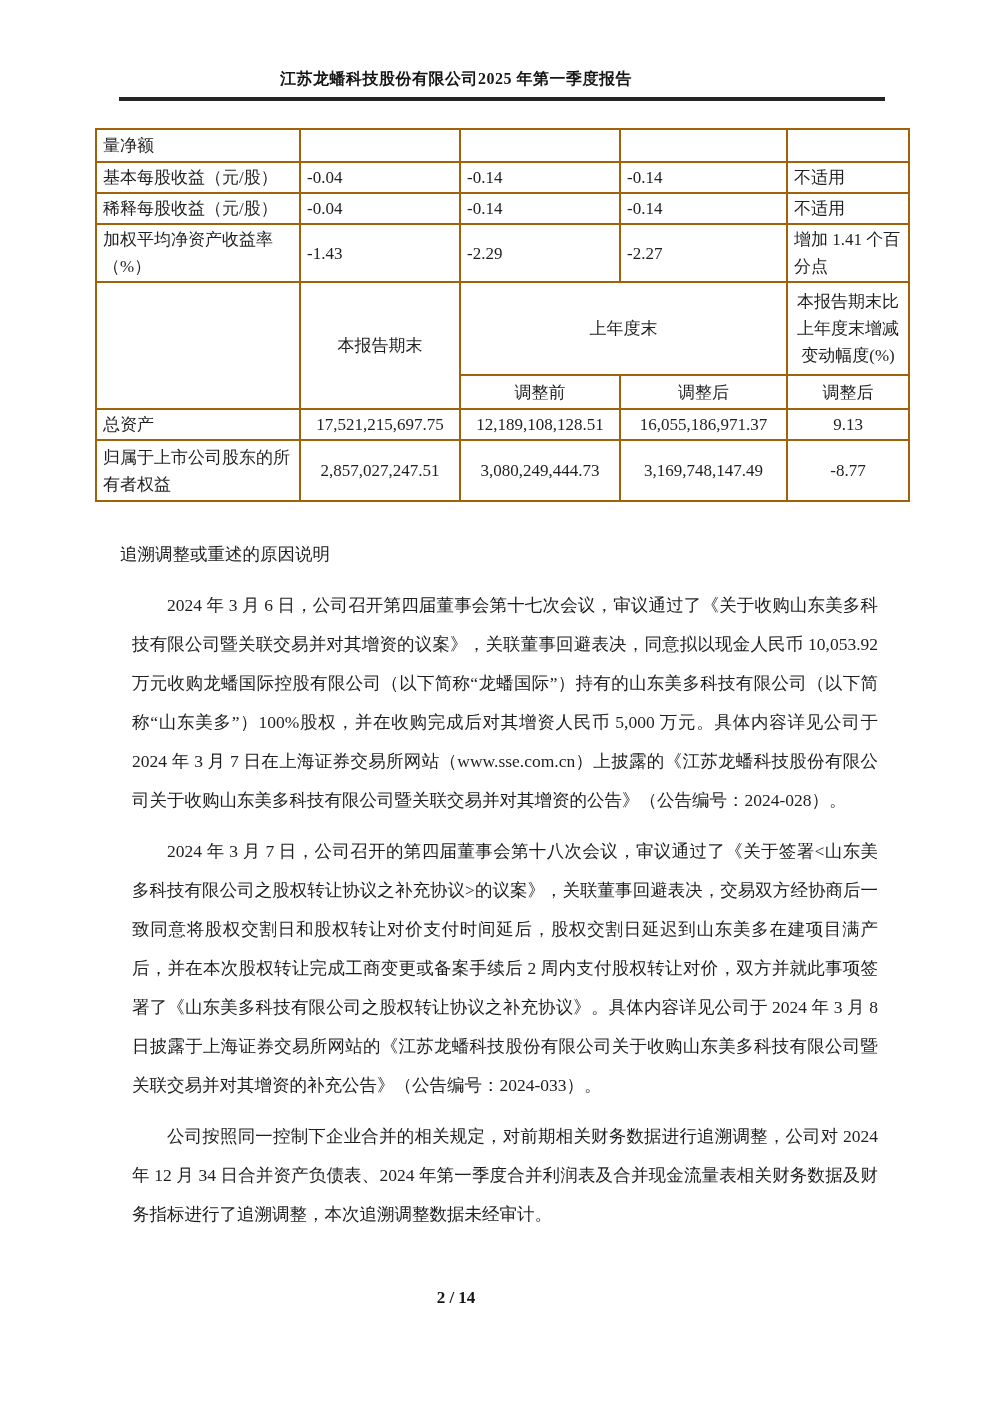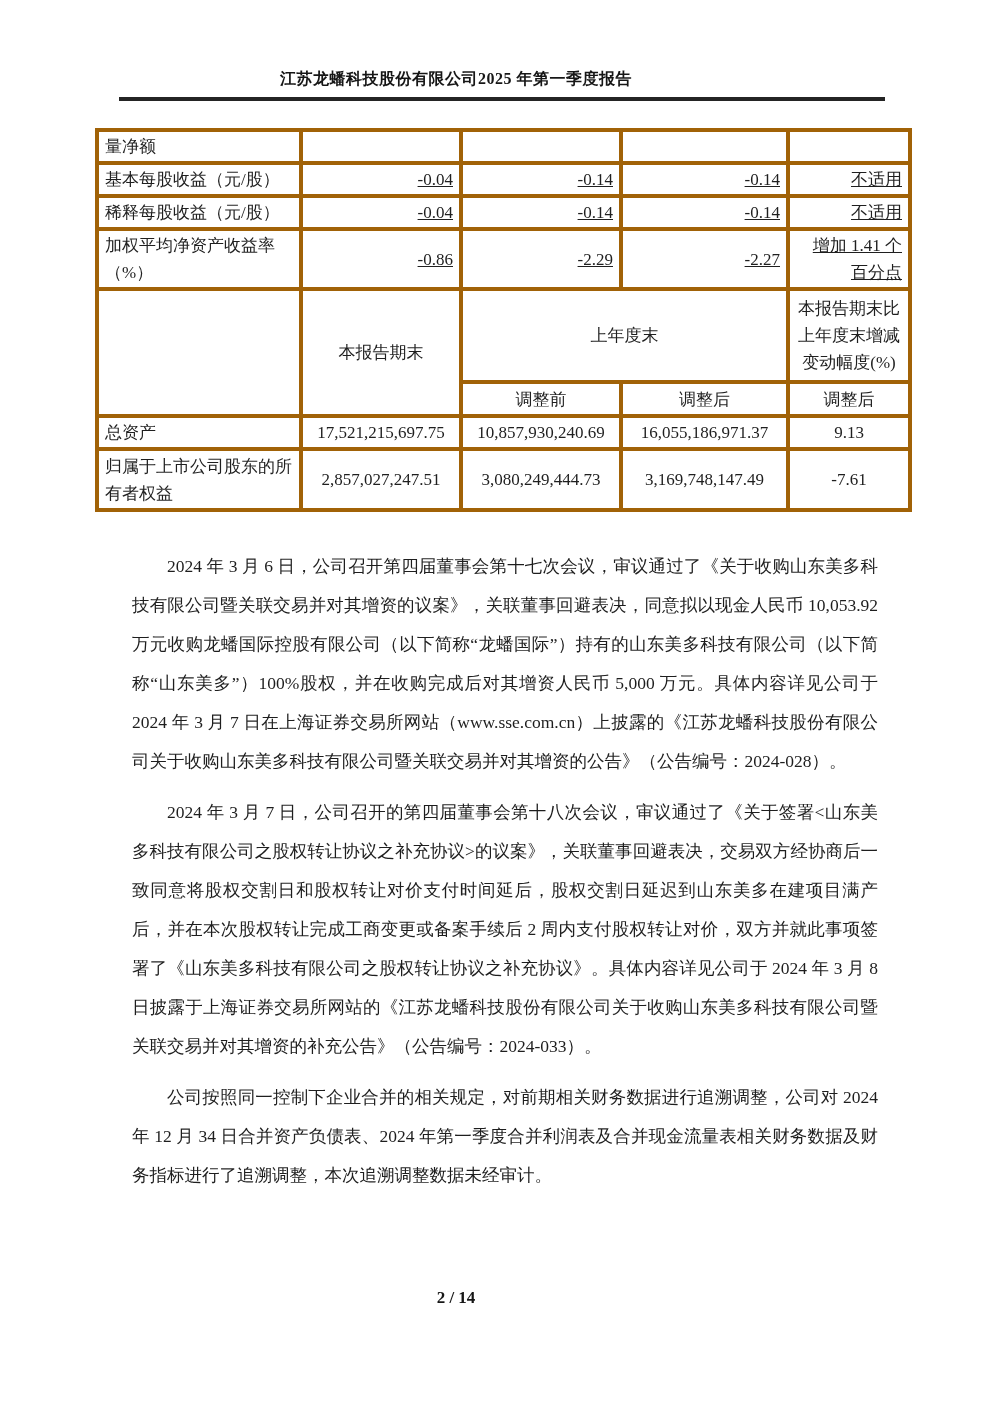--- a/index.html
+++ b/index.html
@@ -28,28 +28,28 @@
   }
 
   
   .fin-table-wrap { position:absolute; top:128px; left:95px; }
   table.fin {
     border-collapse:collapse; table-layout:fixed;
     width:813px;
     font-size:17px; color:#1f1f1f;
   }
   table.fin td {
-    border:4px solid #a16207;
+    border:2px solid #a16207;
     vertical-align:middle;
     line-height:27px;
     padding:1px 6px;
     overflow:hidden;
   }
   td.lbl  { text-align:left;  padding-left:8px; padding-right:10px; }
-  td.num  { text-align:right; padding-right:8px;text-decoration:underline; }
+  td.num  { text-align:left; padding-right:8px; }
   td.ctr  { text-align:center; padding-left:2px; padding-right:2px; }
   td.chg-hdr { line-height:30px; }
   td.wrap-r { line-height:28px; }
   tr.r-tail   { height:33px; }
   tr.r-eps1   { height:30px; }
   tr.r-eps2   { height:31px; }
   tr.r-roe    { height:58px; }
   tr.r-hdr1   { height:93px; }
   tr.r-hdr2   { height:34px; }
   tr.r-assets { height:30px; }
@@ -106,55 +106,56 @@
         </tr>
         <tr class="r-eps2">
           <td class="lbl">稀释每股收益（元/股）</td>
           <td class="num">-0.04</td>
           <td class="num">-0.14</td>
           <td class="num">-0.14</td>
           <td class="num">不适用</td>
         </tr>
         <tr class="r-roe">
           <td class="lbl">加权平均净资产收益率（%）</td>
-          <td class="num">-0.86</td>
+          <td class="num">-1.43</td>
           <td class="num">-2.29</td>
           <td class="num">-2.27</td>
           <td class="num wrap-r">增加 1.41 个百分点</td>
         </tr>
         <tr class="r-hdr1">
           <td class="lbl" rowspan="2"></td>
           <td class="ctr" rowspan="2">本报告期末</td>
           <td class="ctr" colspan="2">上年度末</td>
           <td class="ctr chg-hdr">本报告期末比上年度末增减变动幅度(%)</td>
         </tr>
         <tr class="r-hdr2">
           <td class="ctr">调整前</td>
           <td class="ctr">调整后</td>
           <td class="ctr">调整后</td>
         </tr>
         <tr class="r-assets">
           <td class="lbl">总资产</td>
           <td class="ctr">17,521,215,697.75</td>
-          <td class="ctr">10,857,930,240.69</td>
+          <td class="ctr">12,189,108,128.51</td>
           <td class="ctr">16,055,186,971.37</td>
           <td class="ctr">9.13</td>
         </tr>
         <tr class="r-equity">
           <td class="lbl">归属于上市公司股东的所有者权益</td>
           <td class="ctr">2,857,027,247.51</td>
           <td class="ctr">3,080,249,444.73</td>
           <td class="ctr">3,169,748,147.49</td>
-          <td class="ctr">-7.61</td>
+          <td class="ctr">-8.77</td>
         </tr>
       </tbody>
     </table>
   </div>
 
   <div class="body-text">
+    <div class="section-heading">追溯调整或重述的原因说明</div>
     <p>2024 年 3 月 6 日，公司召开第四届董事会第十七次会议，审议通过了《关于收购山东美多科技有限公司暨关联交易并对其增资的议案》，关联董事回避表决，同意拟以现金人民币 10,053.92 万元收购龙蟠国际控股有限公司（以下简称“龙蟠国际”）持有的山东美多科技有限公司（以下简称“山东美多”）100%股权，并在收购完成后对其增资人民币 5,000 万元。具体内容详见公司于 2024 年 3 月 7 日在上海证券交易所网站（www.sse.com.cn）上披露的《江苏龙蟠科技股份有限公司关于收购山东美多科技有限公司暨关联交易并对其增资的公告》（公告编号：2024-028）。</p>
     <p>2024 年 3 月 7 日，公司召开的第四届董事会第十八次会议，审议通过了《关于签署&lt;山东美多科技有限公司之股权转让协议之补充协议&gt;的议案》，关联董事回避表决，交易双方经协商后一致同意将股权交割日和股权转让对价支付时间延后，股权交割日延迟到山东美多在建项目满产后，并在本次股权转让完成工商变更或备案手续后 2 周内支付股权转让对价，双方并就此事项签署了《山东美多科技有限公司之股权转让协议之补充协议》。具体内容详见公司于 2024 年 3 月 8 日披露于上海证券交易所网站的《江苏龙蟠科技股份有限公司关于收购山东美多科技有限公司暨关联交易并对其增资的补充公告》（公告编号：2024-033）。</p>
     <p>公司按照同一控制下企业合并的相关规定，对前期相关财务数据进行追溯调整，公司对 2024 年 12 月 34 日合并资产负债表、2024 年第一季度合并利润表及合并现金流量表相关财务数据及财务指标进行了追溯调整，本次追溯调整数据未经审计。</p>
   </div>
 
   <div class="page-footer">2 / 14</div>
 
 </div>
 
 </body></html>

